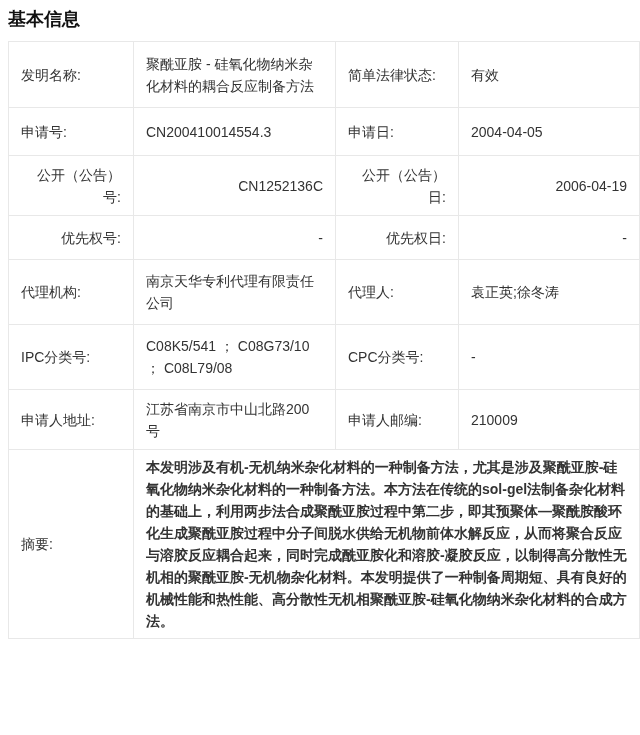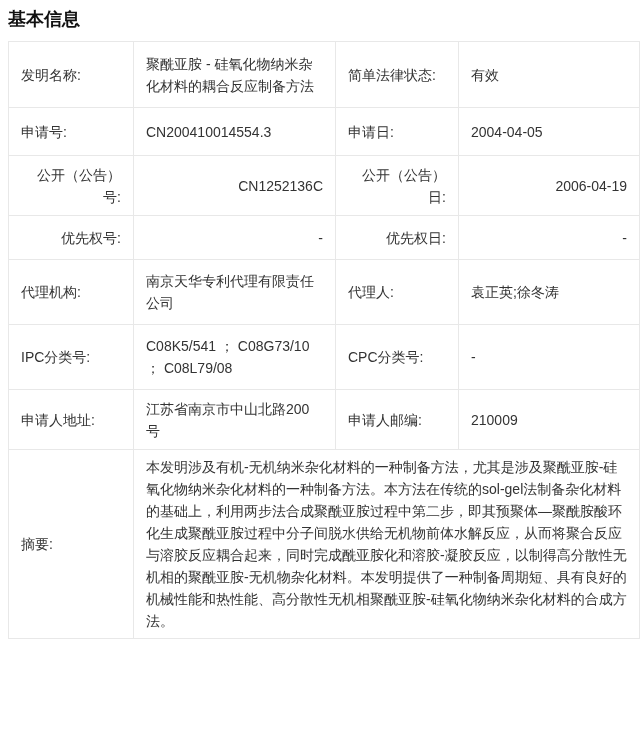--- a/index.html
+++ b/index.html
@@ -42,20 +42,21 @@
   tr.r3 { height: 60px; text-align: right; }
   tr.r4 { height: 44px; text-align: right; }
   tr.r5 { height: 65px; }
   tr.r6 { height: 65px; }
   tr.r7 { height: 65px; padding-left: 39px; }
   tr.r8 { height: 60px; padding-left: 16px; }
   tr.r9 { height: 176px; }
   td.abstract-value {
     line-height: 25px;
     padding: 10px 12px;
+    font-weight: bold;
   }
 </style>
 </head>
 <body>
 
 <h2 class="page-title">基本信息</h2>
 
 <table class="basic-info">
   <colgroup>
     <col class="c1">

